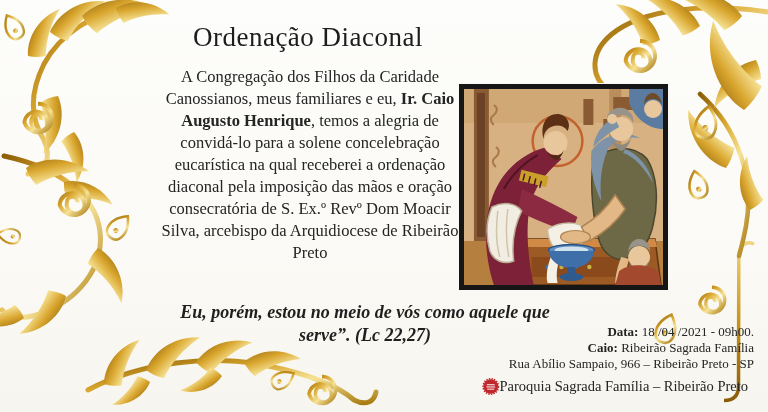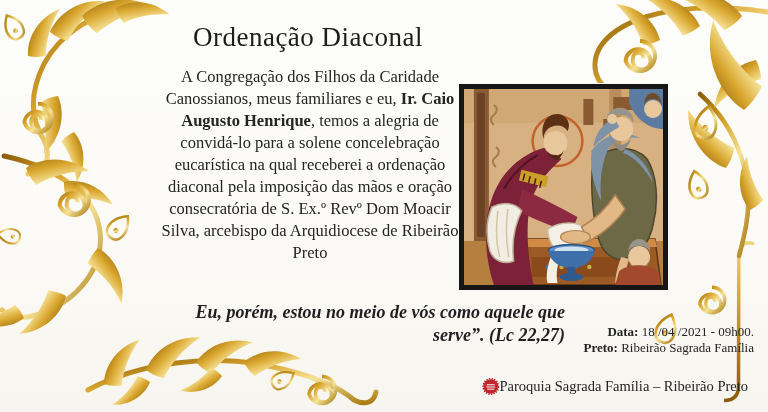--- a/index.html
+++ b/index.html
@@ -13,21 +13,21 @@
   .title{
     left:148px;top:22px;width:320px;text-align:center;
     font-size:27px;letter-spacing:.5px;color:#1d1d1d;
   }
   .bodytext{
     left:160px;top:66px;width:300px;text-align:center;
     font-size:16.5px;line-height:22px;color:#242424;
   }
   .bodytext b{font-weight:bold;}
   .quote{
-    left:165px;top:301px;width:400px;text-align:right;
+    left:165px;top:301px;width:400px;text-align:center;
     font-size:18px;line-height:23px;font-style:italic;font-weight:bold;color:#1f1f1f;
   }
   .details{
     left:478px;top:324px;width:276px;text-align:right;
     font-size:13px;line-height:16px;color:#242424;
   }
   .details b{font-weight:bold;}
   .footer{
     left:482px;top:375px;width:266px;height:22px;
     display:flex;align-items:center;justify-content:center;
@@ -208,21 +208,22 @@
       <path d="M165,164 C166,155 184,154 187,163 C188,156 182,150 176,150 C169,150 165,157 165,164 Z" fill="#98948a"></path>
       <path d="M166,172 C169,181 183,181 186,171 C184,180 180,184 176,184 C171,182 167,178 166,172 Z" fill="#8e8a80"></path>
       <path d="M156,182 C166,174 188,174 196,184 L198,196 L152,196 Z" fill="#a34a2e"></path>
     </svg>
   </div>
 
   <div class="abs quote">Eu, porém, estou no meio de vós como aquele que serve”. (Lc 22,27)</div>
 
   <div class="abs details">
     <div><b>Data:</b><span> 18 /04 /2021 - 09h00.</span></div>
-    <div><b>Preto:</b><span> Ribeirão Sagrada Família</span></div>
+    <div><b>Caio:</b><span> Ribeirão Sagrada Família</span></div>
+    <div>Rua Abílio Sampaio, 966 – Ribeirão Preto - SP</div>
   </div>
 
   <div class="abs footer">
     <svg class="badge" viewBox="0 0 20 20">
       <circle cx="10" cy="10" r="8.4" fill="#c0272d"></circle>
       <circle cx="10" cy="10" r="8.8" fill="none" stroke="#c0272d" stroke-width="1.8" stroke-dasharray="1.6,1.4"></circle>
       <path d="M5.5,8 H14.5 M5,10.5 H15 M6,13 H14" stroke="#ffffff" stroke-width="1.1"></path>
     </svg>
     <span>Paroquia Sagrada Família – Ribeirão Preto</span>
   </div>

